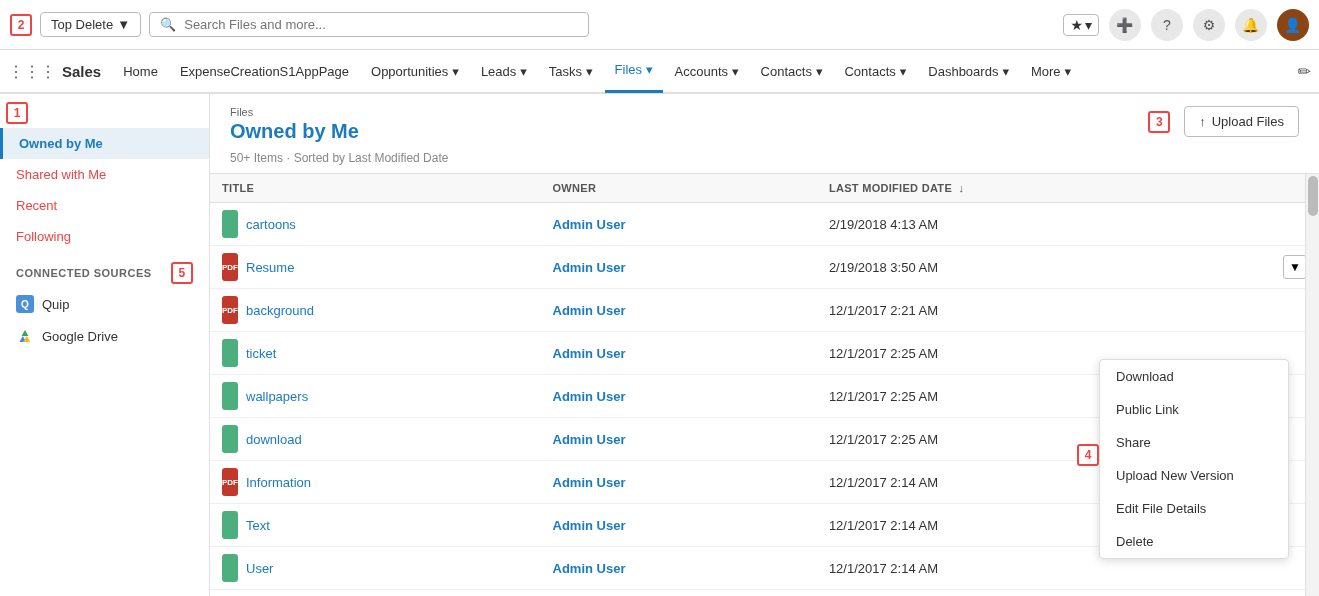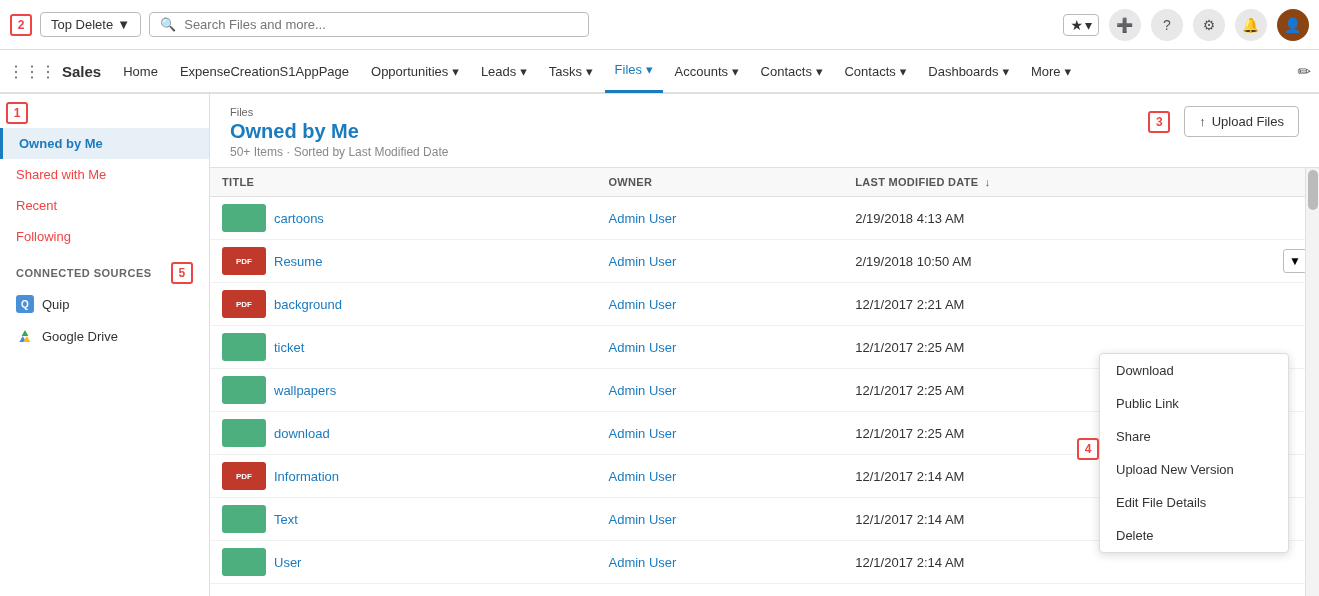--- a/index.html
+++ b/index.html
@@ -205,21 +205,21 @@
       margin-bottom: 2px;
     }
     .page-title {
       font-size: 20px;
       font-weight: 600;
       color: #1a7bbf;
     }
     .subtitle {
       font-size: 12px;
       color: #888;
-      margin-top: 2px;
+      margin-top: 8px;
     }
     .upload-btn {
       display: flex; align-items: center; gap: 6px;
       background: #fff;
       border: 1px solid #bbb;
       border-radius: 4px;
       padding: 7px 14px;
       cursor: pointer;
       font-size: 13px;
       color: #333;
@@ -264,41 +264,42 @@
     tbody tr {
       border-bottom: 1px solid #f0f0f0;
     }
     tbody td {
       padding: 7px 12px;
       font-size: 13px;
       color: #333;
       vertical-align: middle;
     }
     .file-icon {
-      width: 44px; height: 28px;
+      width: 16px; height: 28px;
       border-radius: 3px;
       display: flex; align-items: center; justify-content: center;
       font-size: 10px;
       font-weight: bold;
       flex-shrink: 0;
       color: #fff;
     }
     .file-icon.green { background: #4caf7d; }
     .file-icon.red { background: #c0392b; }
     .file-name-cell {
       display: flex; align-items: center; gap: 8px;
     }
     .file-link {
       color: #1a7bbf;
       cursor: pointer;
       text-decoration: none;
     }
     .owner-link {
       color: #1a7bbf;
       cursor: pointer;
+      font-weight: bold;
     }
     .row-action-btn {
       width: 24px; height: 24px;
       border: 1px solid #bbb;
       border-radius: 3px;
       background: #fff;
       cursor: pointer;
       display: flex; align-items: center; justify-content: center;
       font-size: 12px;
     }
@@ -535,21 +536,21 @@
             <tr>
     <td>
       <div class="file-name-cell">
         <div class="file-icon red" style="font-size:8px;">PDF</div>
         <a class="file-link">Resume</a>
       </div>
     </td>
     <td>
       <span class="owner-link">Admin User</span>
     </td>
-    <td>2/19/2018 10:50 AM</td>
+    <td>2/19/2018 3:50 AM</td>
     <td style="text-align:center;">
       <button class="row-action-btn">▼</button>
     </td>
   </tr>
             <tr>
     <td>
       <div class="file-name-cell">
         <div class="file-icon red" style="font-size:8px;">PDF</div>
         <a class="file-link">background</a>
       </div>

